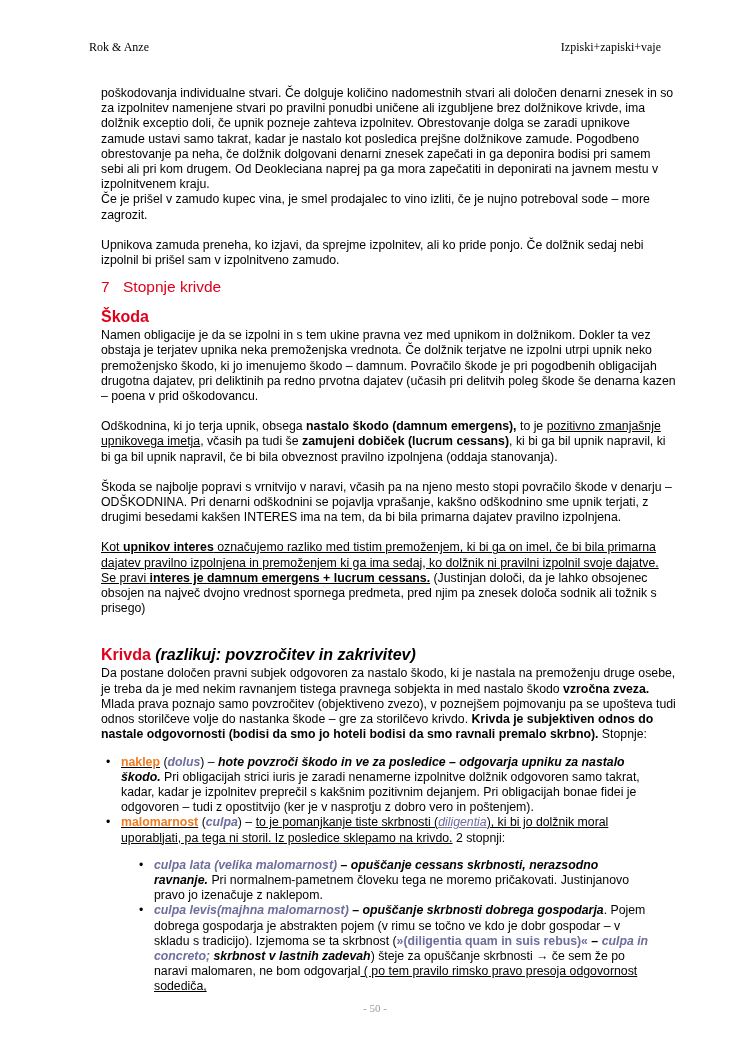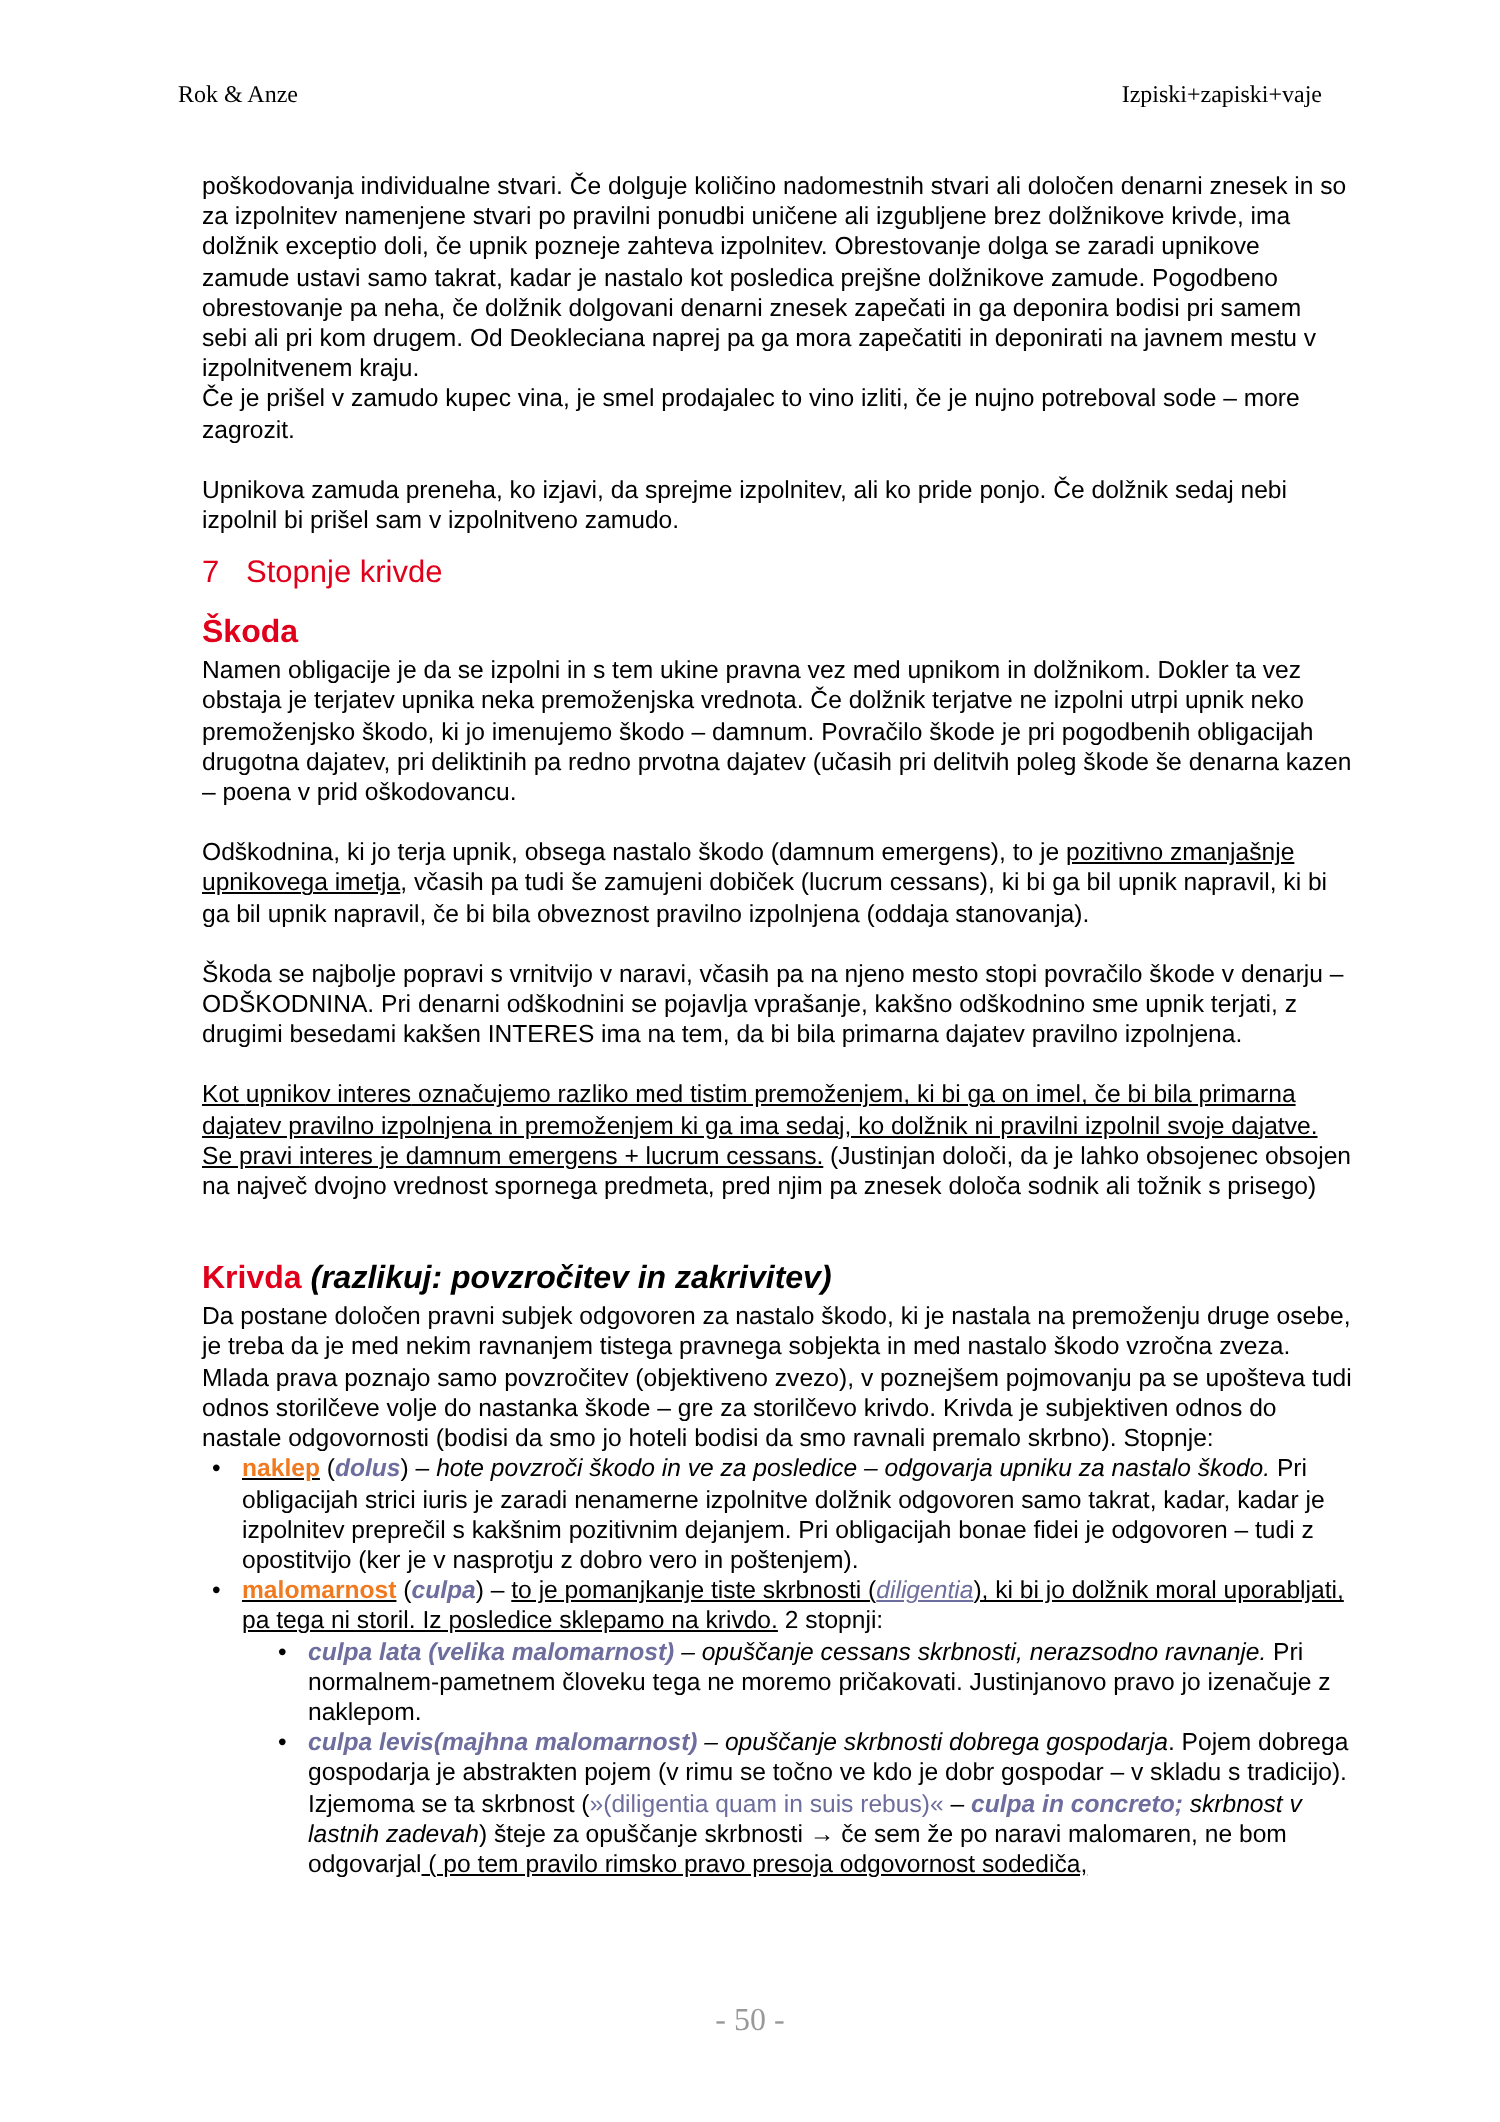--- a/index.html
+++ b/index.html
@@ -9,31 +9,31 @@
   .hdr-left { left: 89px; }
   .hdr-right { right: 89px; }
   .content { position: absolute; left: 101px; top: 86px; width: 575px; font-family: "Liberation Sans", sans-serif; font-size: 12.3px; line-height: 15.2px; }
   p { margin: 0; }
   .gap { height: 15px; }
   .h1 { color: #e0001b; font-weight: normal; font-size: 15.5px; margin-top: 10px; margin-bottom: 12px; line-height: 18px; }
   .h1 .num { display: inline-block; width: 22px; }
   .h2 { color: #e0001b; font-weight: bold; font-size: 16px; line-height: 18px; margin-bottom: 2px; }
   .h2 .rest { color: #000; font-style: italic; }
   .u { text-decoration: underline; }
-  .b { font-weight: normal; }
+  .b { font-weight: bold; }
   .i { font-style: italic; }
   .orange { color: #f07a20; font-weight: bold; text-decoration: underline; text-decoration-color: #000; }
   .lat { color: #6e6e9e; font-style: italic; font-weight: bold; }
   .latn { color: #6e6e9e; font-style: italic; }
-  ul { margin: 0; padding-left: 0; list-style: none; }
+  ul { margin: 12px; padding-left: 0; list-style: none; }
   li { position: relative; padding-left: 17px; }
   li::before { content: "\2022"; position: absolute; left: 2px; top: 0; }
   ul.l1 { margin-left: 3px; }
   ul.l2 { margin-left: 16px; }
-  .footer { position: absolute; top: 1002px; left: 0; width: 750px; text-align: center; font-family: "Liberation Serif", serif; font-size: 16px; color: #999; }
+  .footer { position: absolute; top: 1002px; left: 0; width: 750px; text-align: center; font-family: "Liberation Serif", serif; font-size: 11px; color: #999; }
 </style>
 </head>
 <body>
 
 <div class="page">
   <div class="hdr hdr-left">Rok &amp; Anze</div>
   <div class="hdr hdr-right">Izpiski+zapiski+vaje</div>
 
   <div class="content">
     <p>poškodovanja individualne stvari. Če dolguje količino nadomestnih stvari ali določen denarni znesek in so za izpolnitev namenjene stvari po pravilni ponudbi uničene ali izgubljene brez dolžnikove krivde, ima dolžnik exceptio doli, če upnik pozneje zahteva izpolnitev. Obrestovanje dolga se zaradi upnikove zamude ustavi samo takrat, kadar je nastalo kot posledica prejšne dolžnikove zamude. Pogodbeno obrestovanje pa neha, če dolžnik dolgovani denarni znesek zapečati in ga deponira bodisi pri samem sebi ali pri kom drugem. Od Deokleciana naprej pa ga mora zapečatiti in deponirati na javnem mestu v izpolnitvenem kraju.</p>

